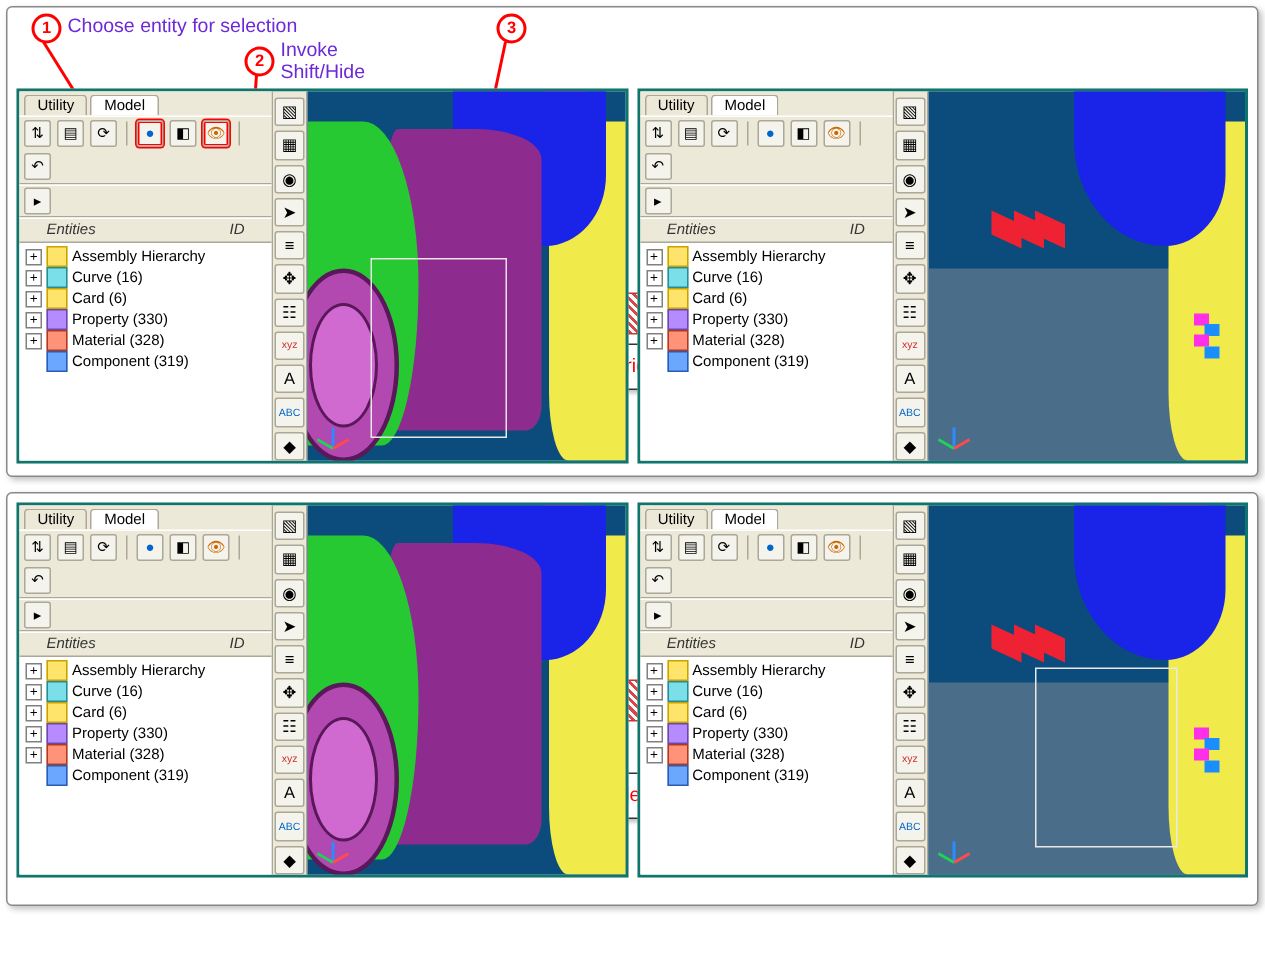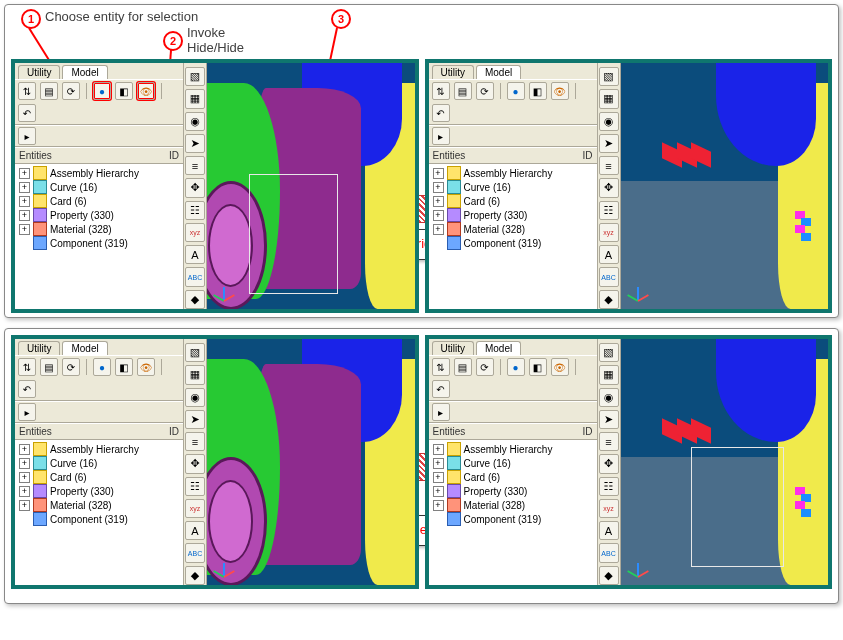--- a/index.html
+++ b/index.html
@@ -20,21 +20,21 @@
     background: #fff;
     position: relative;
   }
   .panel-row {
     display: flex;
     gap: 6px;
     position: relative;
   }
   .app-shot {
     display: flex;
-    border: 4px solid #0f766e;
+    border: 2px solid #0f766e;
     background: #e5e5e5;
     flex: 1;
     height: 246px;
     position: relative;
     justify-content: space-between;
   }
   .browser-pane {
     width: 168px;
     background: #ece9d8;
     border-right: 1px solid #aca899;
@@ -75,24 +75,25 @@
     display: inline-flex; align-items: center; justify-content: center;
     font-size: 10px;
   }
   .toolbar .sep {
     width: 1px; height: 16px; background: #aca899; margin: 0 2px;
   }
   .entities-hdr {
     background: #ece9d8;
     border-top: 1px solid #fff;
     border-bottom: 1px solid #aca899;
-    padding: 2px 4px;
+    padding: 2px 18px;
     font-size: 10px;
     display: flex; justify-content: space-between;
     color: #333;
+    font-style: italic;
   }
   .tree {
     background: #fff;
     flex: 1;
     padding: 2px;
     overflow: hidden;
   }
   .tree-item {
     display: flex; align-items: center; gap: 3px;
     padding: 0 2px;
@@ -179,21 +180,21 @@
 
   
   .anno-layer { position: absolute; inset: 0; pointer-events: none; }
   .num-circle {
     width: 16px; height: 16px; border: 2px solid #ff0000; border-radius: 50%;
     color: #ff0000; font-weight: bold; font-size: 11px;
     display: flex; align-items: center; justify-content: center;
     position: absolute; background: #fff;
   }
   .anno-text {
-    position: absolute; font-size: 13px; color: #404040;
+    position: absolute; font-size: 13px; color: #6d28d9;
     white-space: pre;
   }
   .arrow-line {
     position: absolute; height: 2px; background: #ff0000;
     transform-origin: left center;
   }
   .arrow-line::after {
     content: ""; position: absolute; right: -1px; top: -4px;
     border-left: 8px solid #ff0000;
     border-top: 5px solid transparent;
@@ -228,21 +229,21 @@
 
 <div class="panel-wrap" style="height:300px;">
 
   <div class="anno-layer">
     <div class="num-circle" style="left:16px; top:4px;">1</div>
     <div class="anno-text" style="left:40px; top:4px;">Choose entity for selection</div>
     <div class="arrow-line" style="left:24px; top:22px; width:96px; transform:rotate(58deg);"></div>
 
     <div class="num-circle" style="left:158px; top:26px;">2</div>
     <div class="anno-text" style="left:182px; top:20px;">Invoke
-Hide/Hide</div>
+Shift/Hide</div>
     <div class="arrow-line" style="left:166px; top:44px; width:54px; transform:rotate(94deg);"></div>
 
     <div class="num-circle" style="left:326px; top:4px;">3</div>
     <div class="arrow-line" style="left:332px; top:22px; width:130px; transform:rotate(102deg);"></div>
 
     <div class="thick-arrow right" style="left:322px; top:190px; width:286px;"></div>
     <div class="tip-box" style="left:352px; top:224px;">
       <span>&lt;Shift&gt;+</span><span class="hl-right">right</span><span>-click-
 and-drag HIDES entity</span>
     </div>

